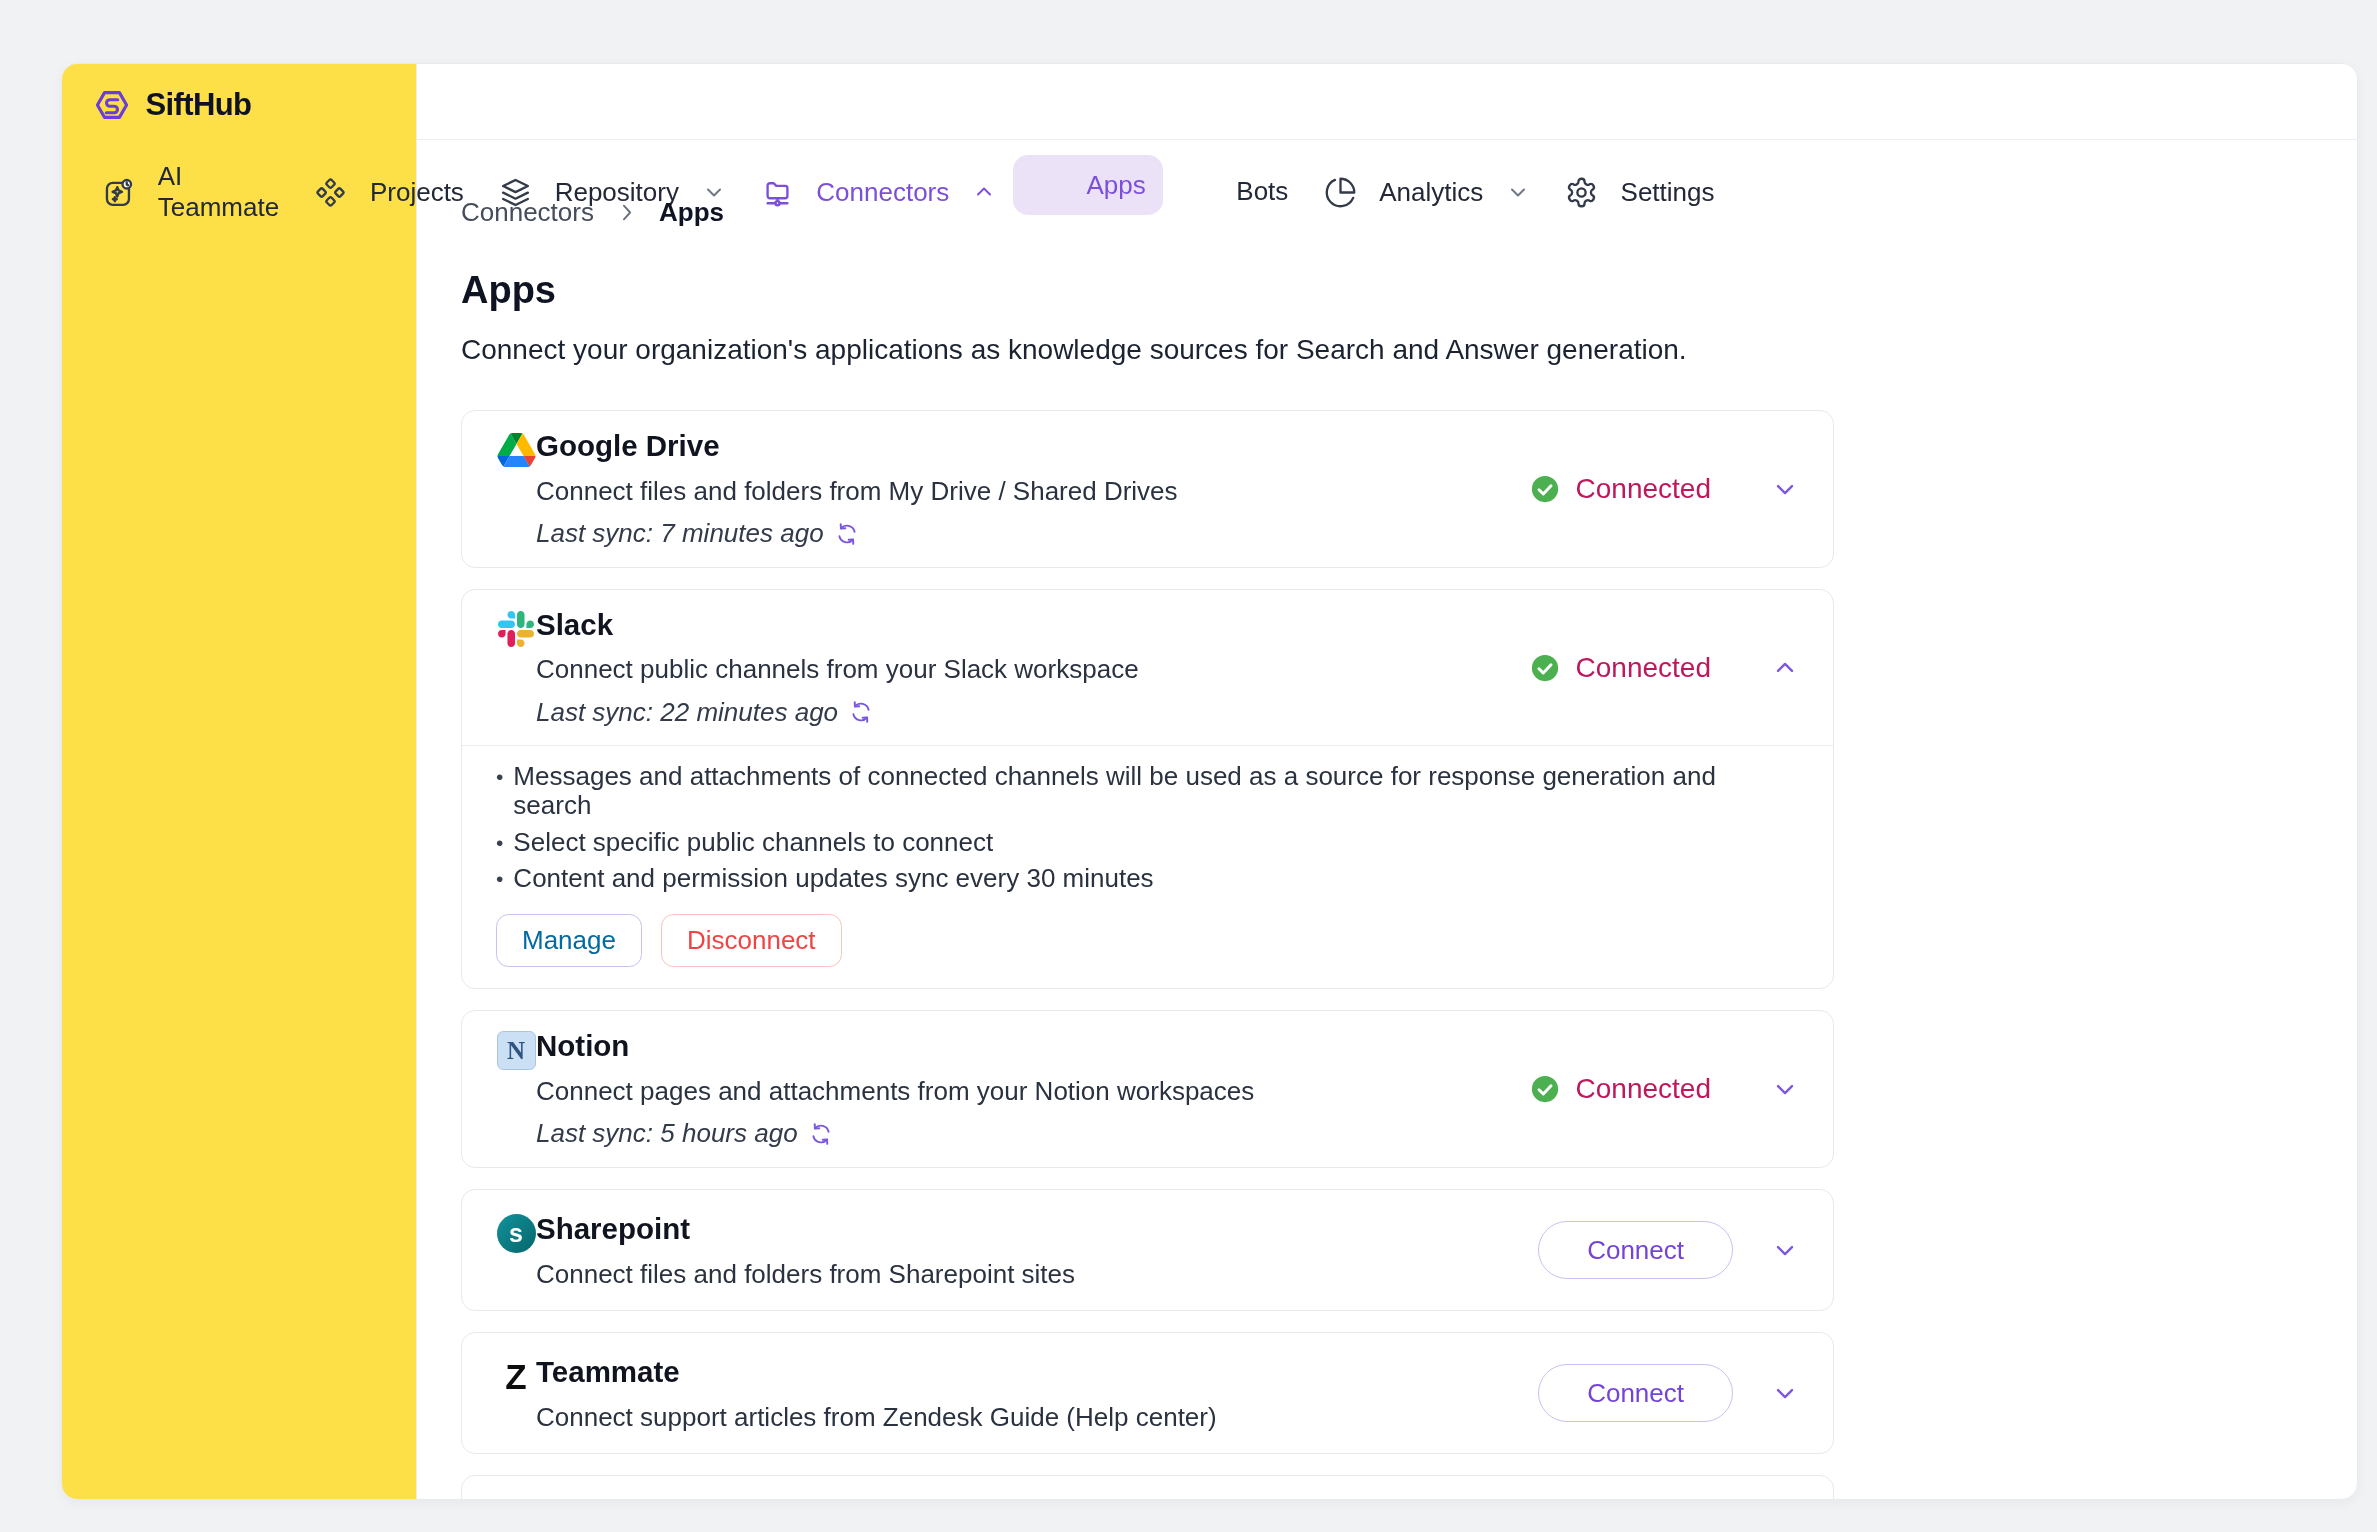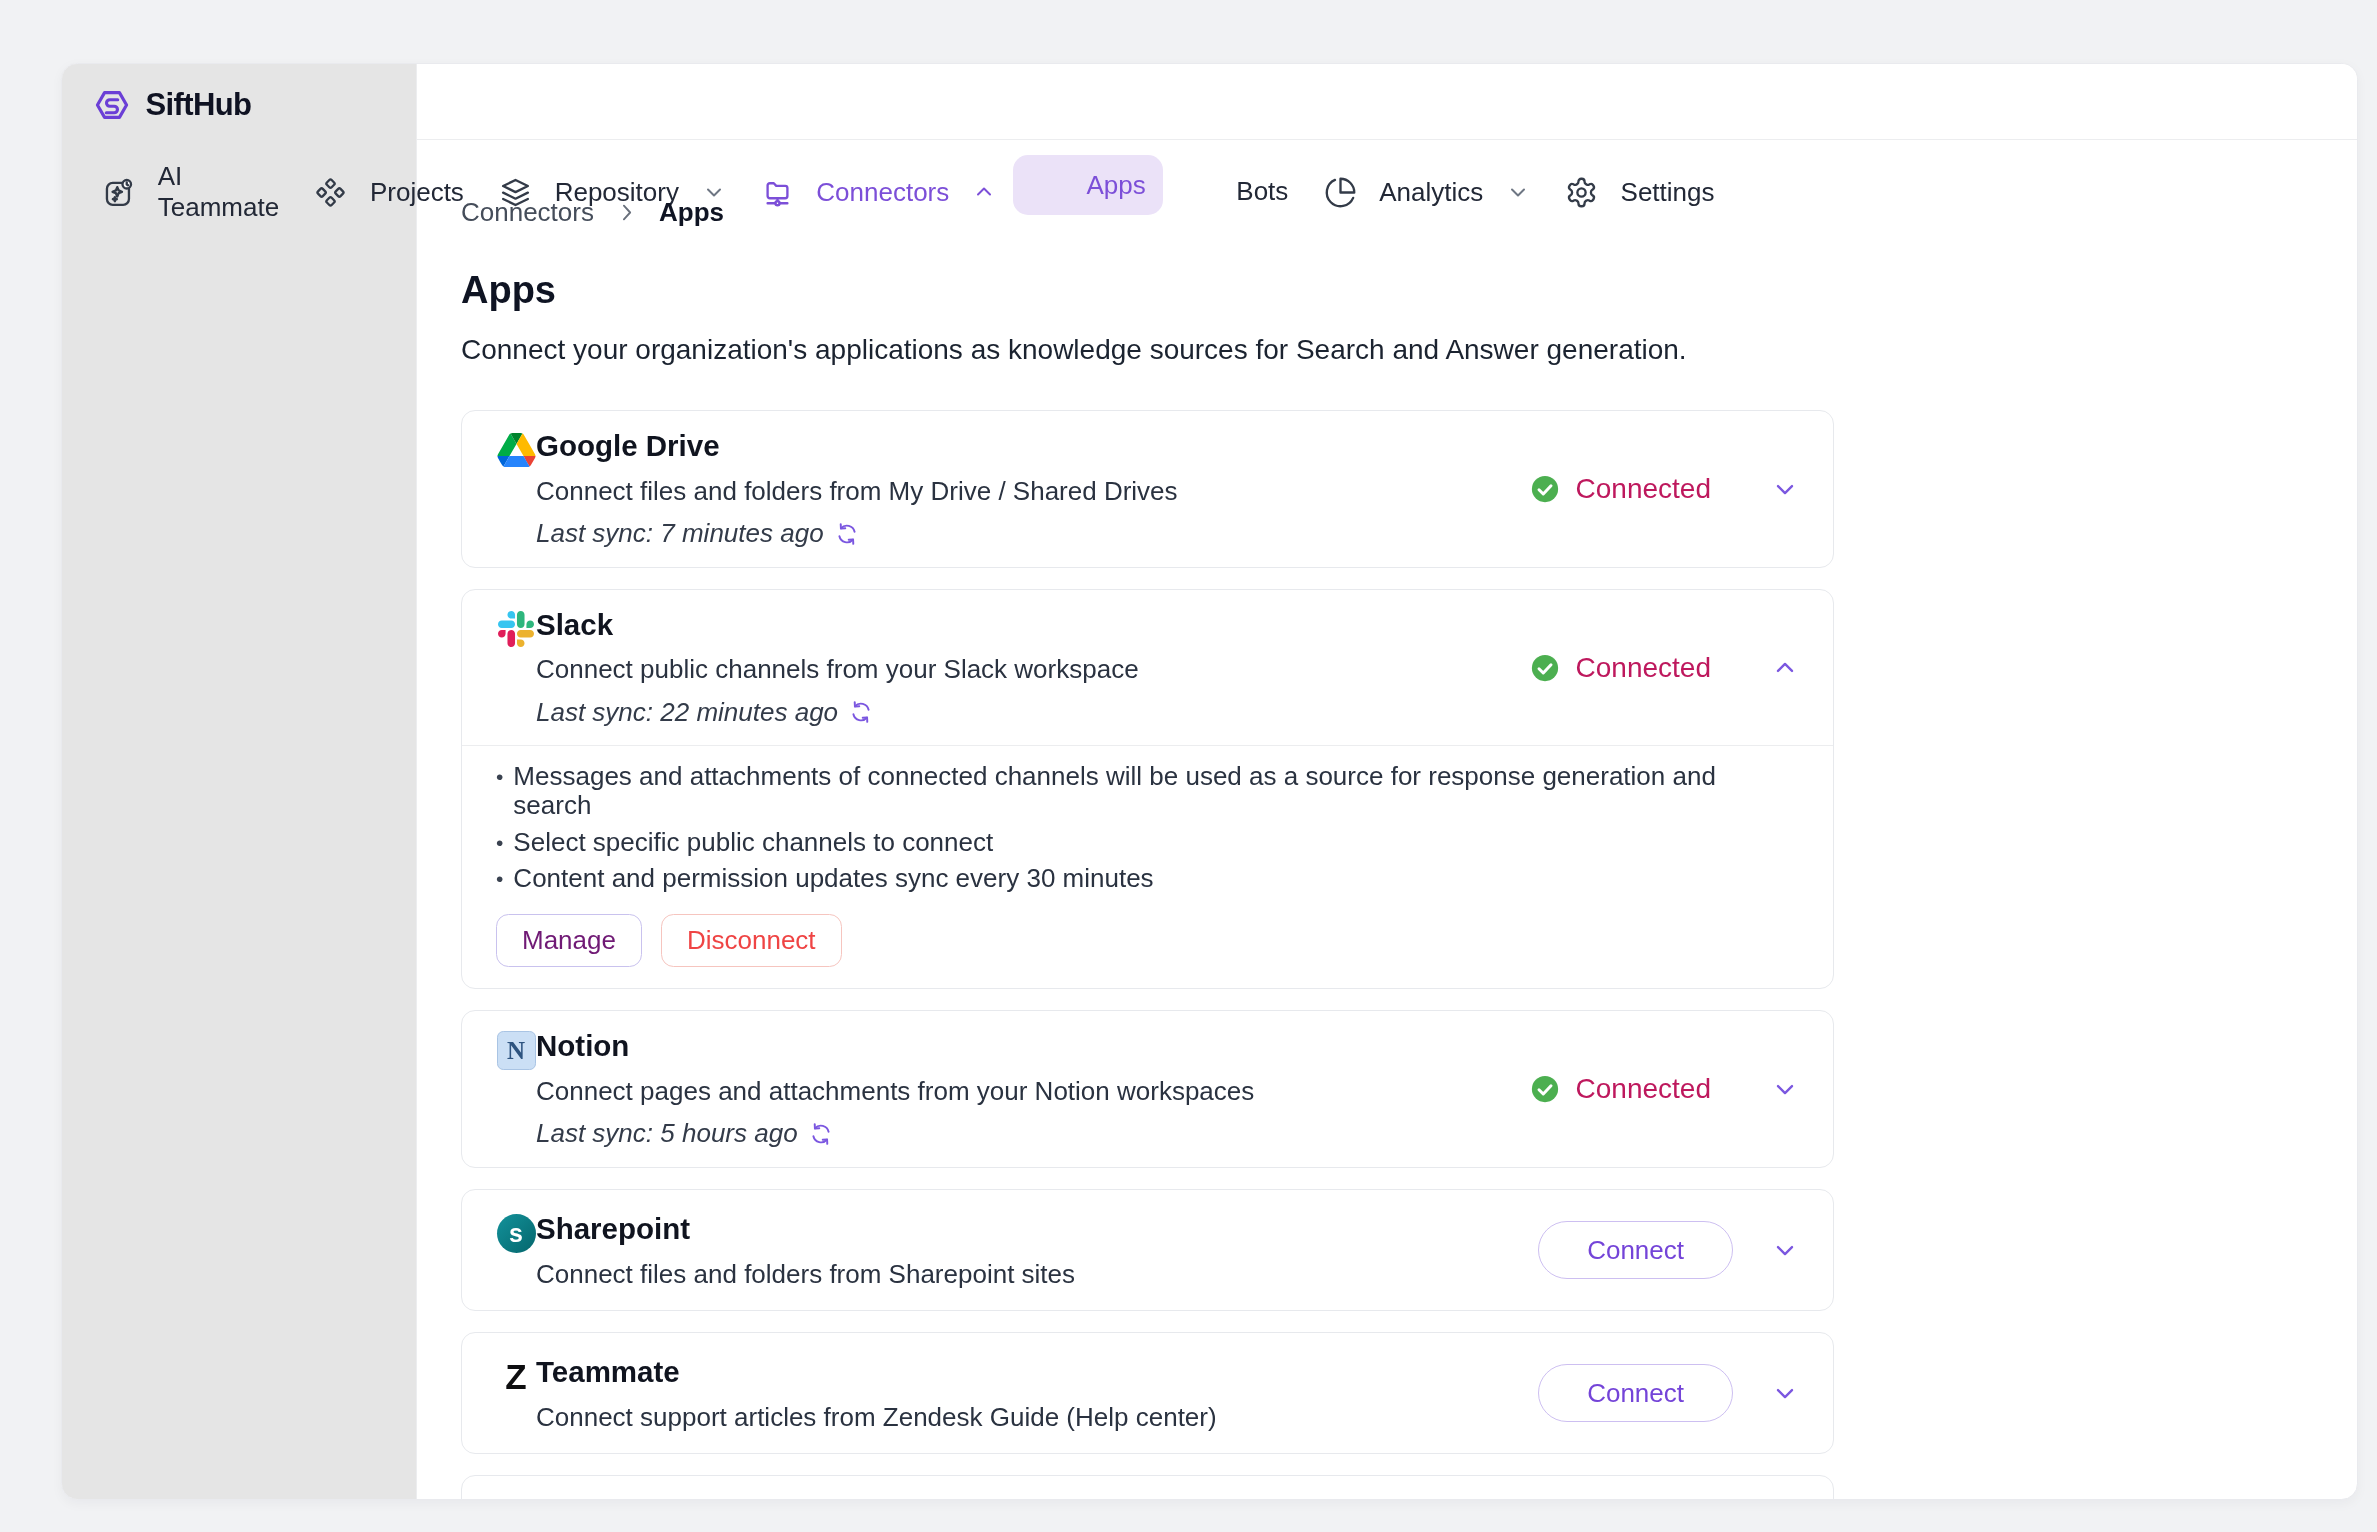--- a/index.html
+++ b/index.html
@@ -16,21 +16,21 @@
     background:#FFFFFF;
     border:0.6px solid #E9EAEE;
     border-radius:16.3px;
     overflow:hidden;
     display:flex;
     box-shadow:0 3.8px 11.3px rgba(16,24,40,.04);
   }
   
   .sidebar {
     width:355px; min-width:355px;
-    background:#e5e5e5;
+    background:#fde047;
     border-right:0.6px solid #ECEDEF;
     padding:19px 20px 0 22.6px;
   }
   .brand { display:flex; align-items:center; gap:14px; height:44px; padding-left:8.8px; }
   .brand svg { width:38px; height:38px; }
   .brand-name { font-size:31px; font-weight:700; color:#0F1222; letter-spacing:-0.6px; }
   .nav { margin-top:28px; display:flex; flex-direction:row; }
   .nav-item {
     height:74px; display:flex; align-items:center; gap:22.6px;
     padding:0 17.6px; font-size:26px; color:#222836;
@@ -80,21 +80,21 @@
     background:#fff; color:#7444D8; font-size:26px; font-family:inherit; cursor:pointer;
     margin-right:38px;
   }
   .divider { border:none; border-top:1.3px solid #ECEDEF; width:100%; }
   .card-details { padding:16.3px 34px 21px 34px; }
   .bullet-line { display:flex; gap:10px; font-size:26px; color:#2A3240; line-height:29px; margin-top:7.5px; }
   .bullet-line:first-child { margin-top:0; }
   .bullet-line .dot { font-size:21px; line-height:29px; color:#3A4250; }
   .actions { margin-top:21px; display:flex; gap:19px; }
   .btn { height:53px; border-radius:12.5px; background:#fff; font-size:26px; font-family:inherit; cursor:pointer; padding:0 25px; }
-  .btn.manage { border:1.6px solid #C9C2EE; color:#701a75; }
+  .btn.manage { border:1.6px solid #C9C2EE; color:#0369a1; }
   .btn.disconnect { border:1.6px solid #F6C5BF; color:#EF4444; }
   
   .glyph-box { width:39px; height:39px; border-radius:6.3px; display:flex; align-items:center; justify-content:center; }
   .notion-box { background:#CBDFF5; border:1.3px solid #A9C4E4; font-family:"Liberation Serif","DejaVu Serif",serif; font-weight:700; font-size:25px; color:#2E5480; }
   .sp-circle { border-radius:50%; background:linear-gradient(135deg,#13929B,#05666C); color:#fff; font-weight:700; font-size:25px; }
   .zd-glyph { font-weight:900; font-size:35px; color:#0E0E10; }
   .d360-glyph { font-family:"Liberation Serif","DejaVu Serif",serif; font-style:italic; font-weight:700; font-size:34px; color:#7C2FE8; }
 </style>
 </head>
 <body>

